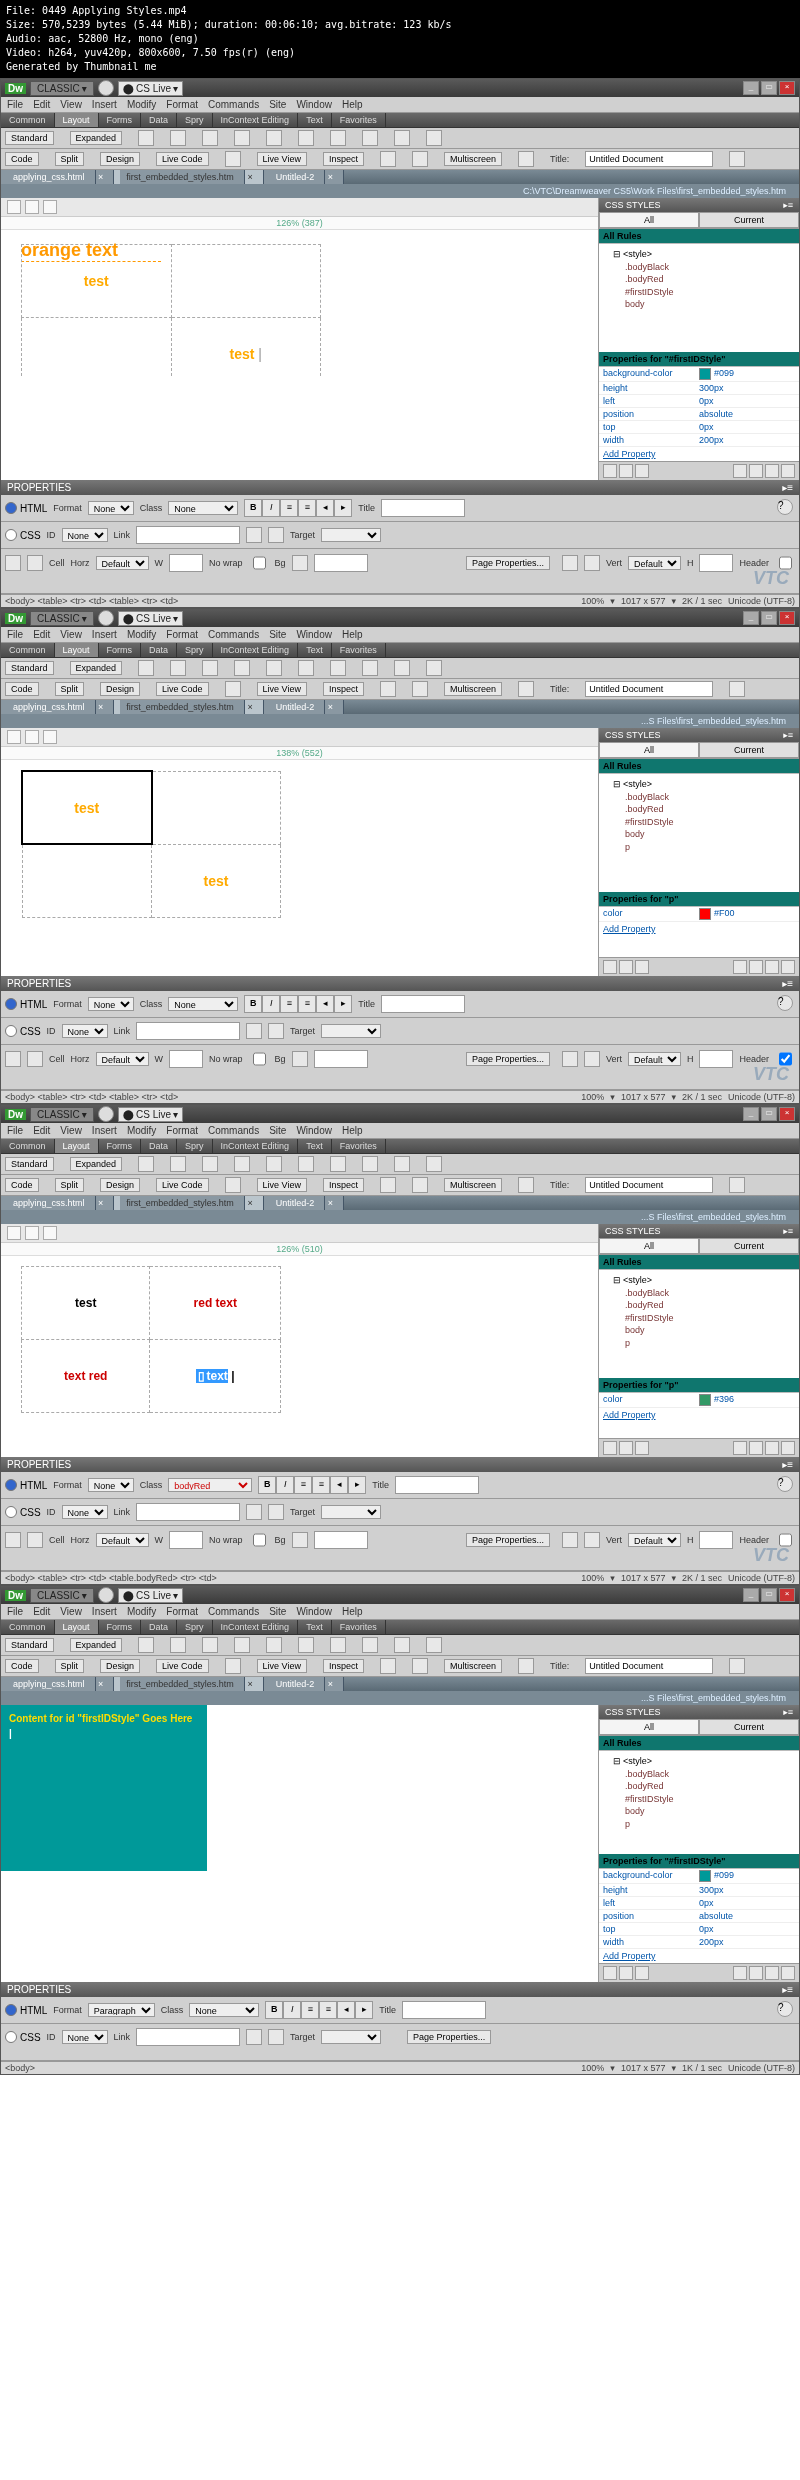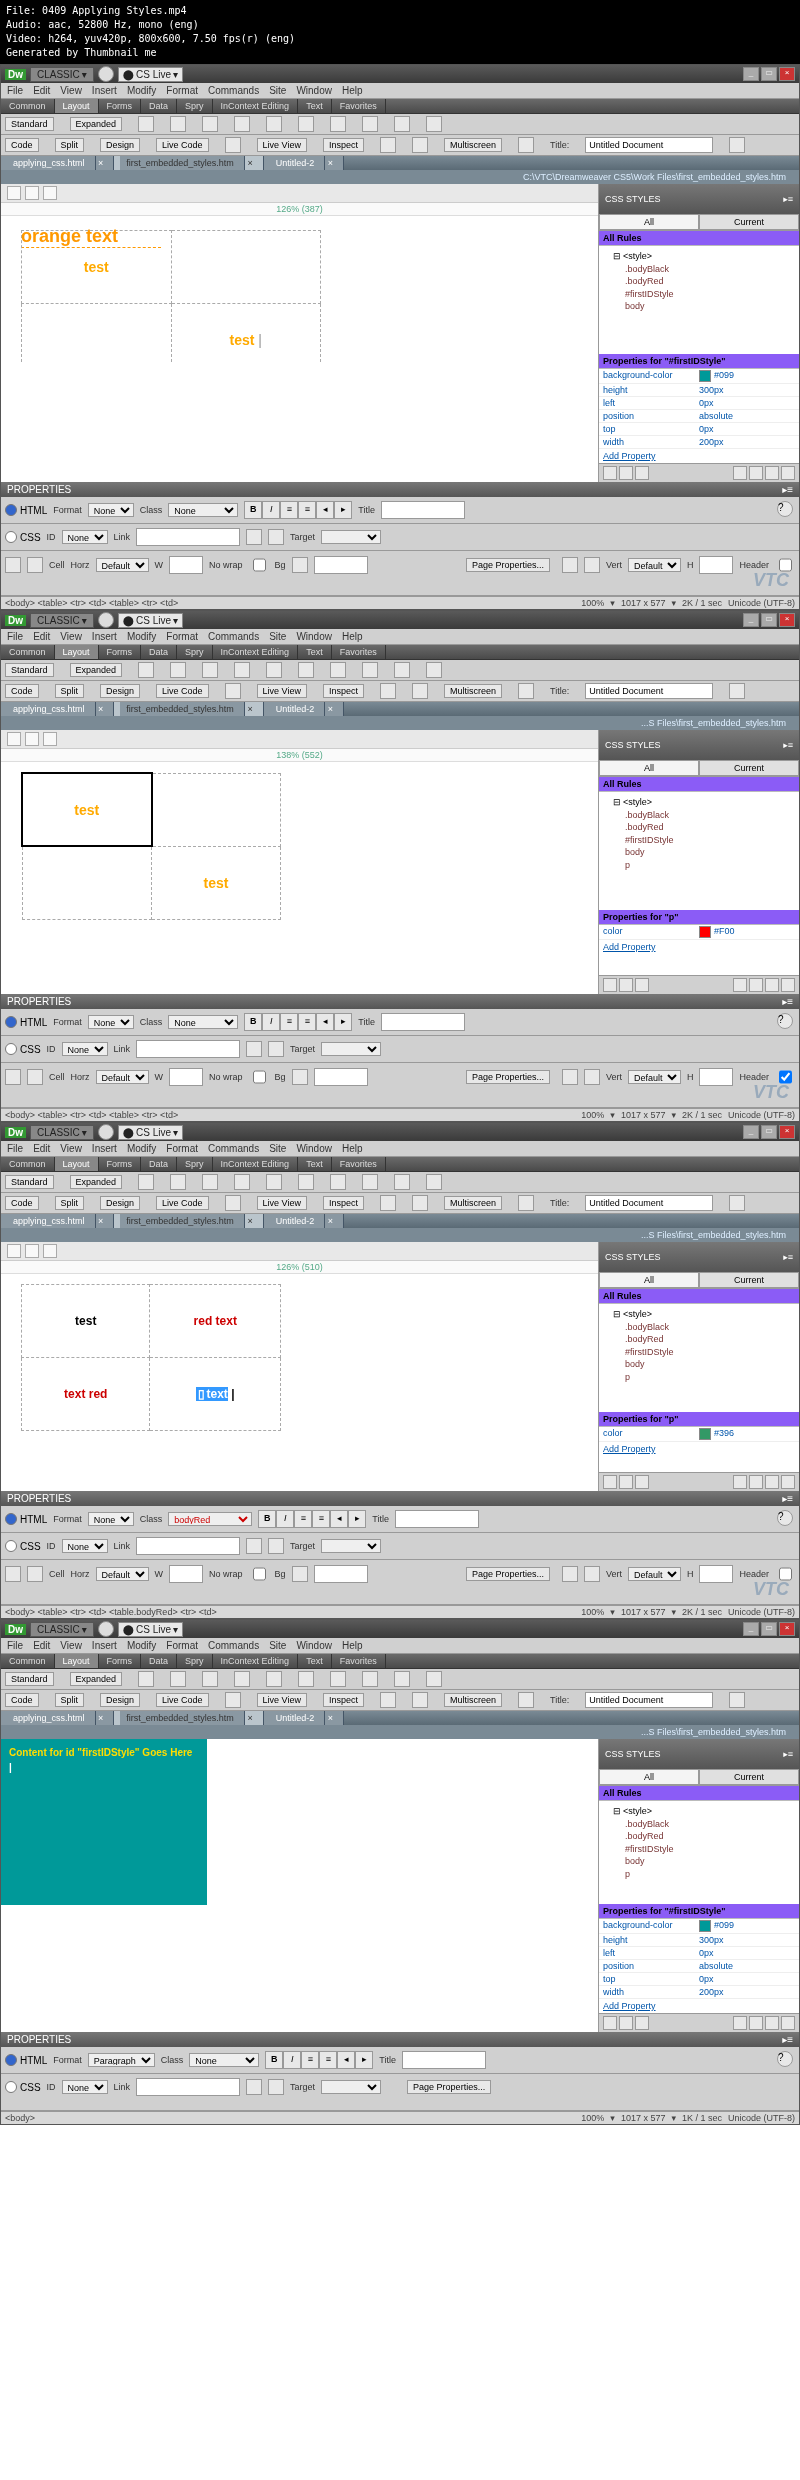--- a/index.html
+++ b/index.html
@@ -27,25 +27,25 @@
 .pathbar{background:#7a8a95;color:#def;font-size:9px;padding:2px 13px;text-align:right}
 .workrow{display:flex;background:#fff}
 .design{flex:1;background:#fff;position:relative;overflow:hidden}
 .dbar{background:#e8e8e8;border-bottom:1px solid #ccc;padding:2px 6px;display:flex;gap:4px}
 .dbar .ico{width:12px;height:12px;border:1px solid #aaa;background:#f8f8f8}
 .ruler{height:12px;background:#fafafa;border-bottom:1px solid #ddd;text-align:center;font-size:9px;color:#5a8;line-height:12px}
 .canvas{padding:10px 20px;position:relative}
 .tbl{border-collapse:collapse;width:300px}
 .tbl td{border:1px dashed #aaa;width:150px;height:70px;text-align:center;vertical-align:middle;font-size:14px;font-weight:bold}
 .csspanel{width:200px;background:#d8d8d8;border-left:1px solid #999;font-size:9px}
-.cssttl{background:linear-gradient(#777,#555);color:#fff;padding:10px 6px;display:flex;justify-content:space-between}
+.cssttl{background:linear-gradient(#777,#555);color:#fff;padding:2px 6px;display:flex;justify-content:space-between}
 .csstabs{display:flex;background:#ccc;border-bottom:1px solid #999}
 .csstabs span{flex:1;text-align:center;padding:2px;border:1px solid #999;background:#e0e0e0}
 .csstabs .ct{background:#f4f4f4}
-.csssec{background:#8b5cf6;padding:2px 4px;font-weight:bold;border-bottom:1px solid #bbb}
+.csssec{background:#0f766e;padding:2px 4px;font-weight:bold;border-bottom:1px solid #bbb}
 .csstree{background:#fff;padding:4px;height:100px;overflow:auto;line-height:1.4}
 .csstree .t1{padding-left:10px}
 .csstree .t2{padding-left:22px;color:#733}
 .cssprops{background:#fff}
 .cssprops .row{display:flex;padding:1px 4px;border-bottom:1px solid #eee}
 .cssprops .pn{flex:1;color:#05a}
 .cssprops .pv{flex:1;color:#05a}
 .cssprops .add{color:#05a;text-decoration:underline;padding:2px 4px}
 .swatch{display:inline-block;width:10px;height:10px;border:1px solid #888;vertical-align:middle;margin-right:3px}
 .cssfoot{background:#d0d0d0;padding:2px 4px;display:flex;gap:2px;border-top:1px solid #999}
@@ -63,21 +63,22 @@
 .status .sr{margin-left:auto;display:flex;gap:6px;align-items:center}
 .redtxt{color:#c00}
 .tealbox{background:#099;color:#fd0;padding:8px;width:190px;height:150px;font-weight:bold}
 .proppanel .radiolike{display:flex;align-items:center;gap:3px}
 .proppanel .radiolike .r{width:10px;height:10px;border:1px solid #777;border-radius:50%;background:#fff;display:inline-block}
 </style>
 </head>
 <body>
 
 <div class="blk">
-<div>File: 0409 Applying Styles.mp4</div>
+<div>File: 0449 Applying Styles.mp4</div>
+<div>Size: 570,5239 bytes (5.44 MiB); duration: 00:06:10; avg.bitrate: 123 kb/s</div>
 <div>Audio: aac, 52800 Hz, mono (eng)</div>
 <div>Video: h264, yuv420p, 800x600, 7.50 fps(r) (eng)</div>
 <div>Generated by Thumbnail me</div>
 </div>
 
 <div class="dwwin">
 <div class="topbar">
 <span style="background:#393;color:#fff;padding:0 3px;font-weight:bold">Dw</span>
 <span class="classic"><span>CLASSIC</span> ▾</span>
 <span class="srch"></span>

